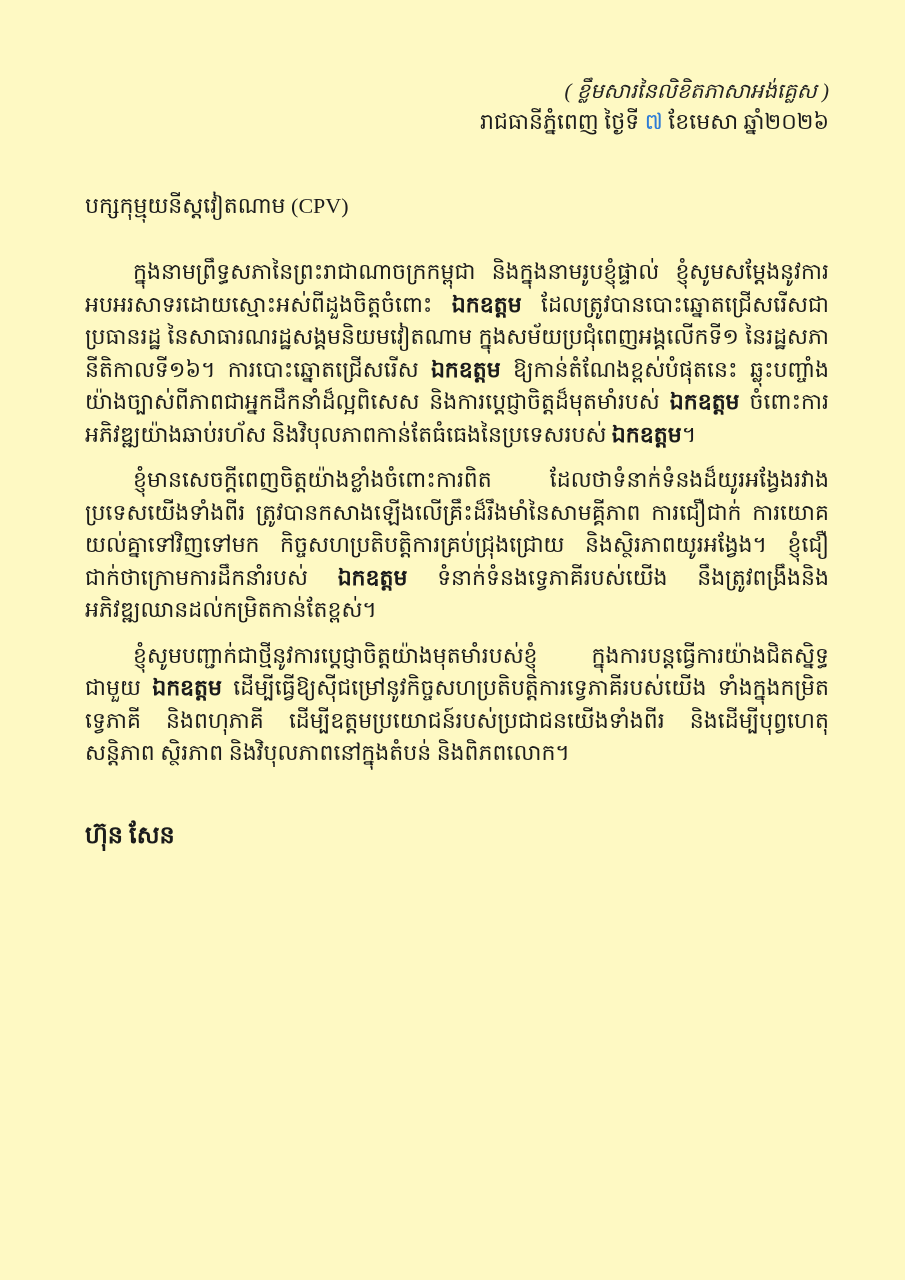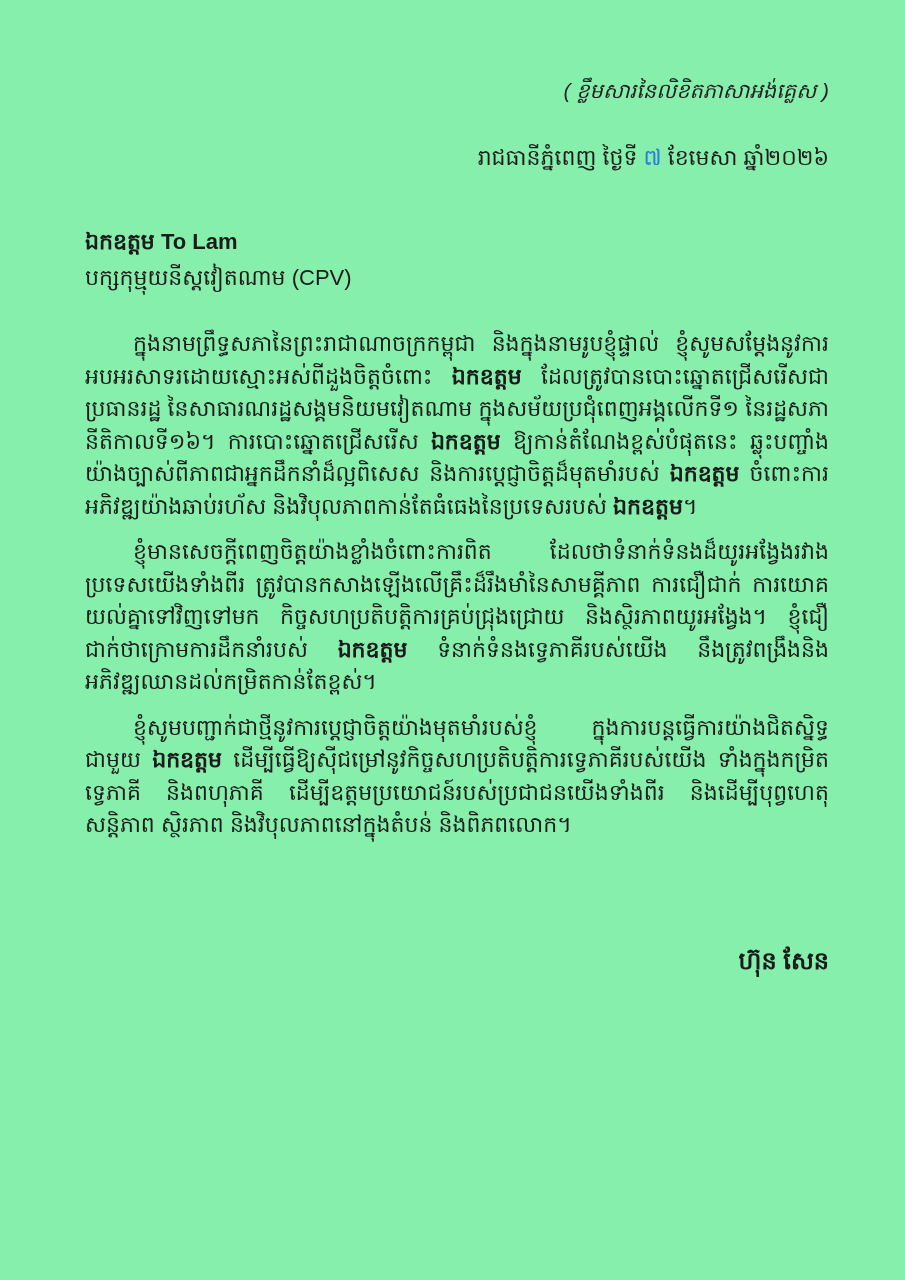--- a/index.html
+++ b/index.html
@@ -5,36 +5,35 @@
   html, body {
     margin: 0;
     padding: 0;
     background: #ffffff;
   }
   .page {
     position: relative;
     width: 905px;
     height: 1280px;
     box-sizing: border-box;
-    background: #86efac;
+    background: #fef9c3;
     padding: 76px 76px 0 85px;
-    font-family: Liberation Sans, sans-serif;
+    font-family: Liberation Serif, serif;
     color: #1b1b1b;
     font-size: 22px;
   }
   .note-line {
     text-align: right;
     font-style: italic;
     font-size: 21px;
     line-height: 30px;
     color: #222222;
   }
   .date-line {
     text-align: right;
-    margin-top: 36px;
     line-height: 32px;
   }
   .date-line .day {
     color: #2e7cd6;
   }
   .recipient-block {
     margin-top: 50px;
   }
   .recipient-block .r-line {
     line-height: 36px;
@@ -55,38 +54,36 @@
   .body-paragraphs { margin-top: 32px; }
   .body-paragraphs p {
     margin: 0 0 13px 0;
     text-indent: 48px;
     text-align: justify;
     line-height: 32.5px;
   }
   .signature {
     font-weight: bold;
     font-size: 24px;
-    margin-top: 102px;
+    margin-top: 48px;
     line-height: 34px;
-    text-align: right;
   }
 </style>
 </head>
 <body>
 
 <div class="page">
 
   <div class="note-line">( ខ្លឹមសារនៃលិខិតភាសាអង់គ្លេស )</div>
 
   <div class="date-line">
     <span>រាជធានីភ្នំពេញ ថ្ងៃទី </span><span class="day">៧</span><span> ខែមេសា ឆ្នាំ២០២៦</span>
   </div>
 
   <div class="recipient-block">
-    <div class="r-line title-line">ឯកឧត្តម To Lam</div>
     <div class="r-line">បក្សកុម្មុយនីស្តវៀតណាម (CPV)</div>
   </div>
 
 
   <div class="body-paragraphs">
     <p><span>ក្នុងនាមព្រឹទ្ធសភានៃព្រះរាជាណាចក្រកម្ពុជា និងក្នុងនាមរូបខ្ញុំផ្ទាល់ ខ្ញុំសូមសម្តែងនូវការអបអរសាទរដោយស្មោះអស់ពីដួងចិត្តចំពោះ </span><span class="bold">ឯកឧត្តម</span><span> ដែលត្រូវបានបោះឆ្នោតជ្រើសរើសជាប្រធានរដ្ឋ នៃសាធារណរដ្ឋសង្គមនិយមវៀតណាម ក្នុងសម័យប្រជុំពេញអង្គលើកទី១ នៃរដ្ឋសភានីតិកាលទី១៦។ ការបោះឆ្នោតជ្រើសរើស </span><span class="bold">ឯកឧត្តម</span><span> ឱ្យកាន់តំណែងខ្ពស់បំផុតនេះ ឆ្លុះបញ្ចាំងយ៉ាងច្បាស់ពីភាពជាអ្នកដឹកនាំដ៏ល្អពិសេស និងការប្តេជ្ញាចិត្តដ៏មុតមាំរបស់ </span><span class="bold">ឯកឧត្តម</span><span> ចំពោះការអភិវឌ្ឍយ៉ាងឆាប់រហ័ស និងវិបុលភាពកាន់តែធំធេងនៃប្រទេសរបស់ </span><span class="bold">ឯកឧត្តម</span><span>។</span></p>
     <p><span>ខ្ញុំមានសេចក្តីពេញចិត្តយ៉ាងខ្លាំងចំពោះការពិត ដែលថាទំនាក់ទំនងដ៏យូរអង្វែងរវាងប្រទេសយើងទាំងពីរ ត្រូវបានកសាងឡើងលើគ្រឹះដ៏រឹងមាំនៃសាមគ្គីភាព ការជឿជាក់ ការយោគយល់គ្នាទៅវិញទៅមក កិច្ចសហប្រតិបត្តិការគ្រប់ជ្រុងជ្រោយ និងស្ថិរភាពយូរអង្វែង។ ខ្ញុំជឿជាក់ថាក្រោមការដឹកនាំរបស់ </span><span class="bold">ឯកឧត្តម</span><span> ទំនាក់ទំនងទ្វេភាគីរបស់យើង នឹងត្រូវពង្រឹងនិងអភិវឌ្ឍឈានដល់កម្រិតកាន់តែខ្ពស់។</span></p>
     <p><span>ខ្ញុំសូមបញ្ជាក់ជាថ្មីនូវការប្តេជ្ញាចិត្តយ៉ាងមុតមាំរបស់ខ្ញុំ ក្នុងការបន្តធ្វើការយ៉ាងជិតស្និទ្ធជាមួយ </span><span class="bold">ឯកឧត្តម</span><span> ដើម្បីធ្វើឱ្យស៊ីជម្រៅនូវកិច្ចសហប្រតិបត្តិការទ្វេភាគីរបស់យើង ទាំងក្នុងកម្រិតទ្វេភាគី និងពហុភាគី ដើម្បីឧត្តមប្រយោជន៍របស់ប្រជាជនយើងទាំងពីរ និងដើម្បីបុព្វហេតុសន្តិភាព ស្ថិរភាព និងវិបុលភាពនៅក្នុងតំបន់ និងពិភពលោក។</span></p>
   </div>
 

